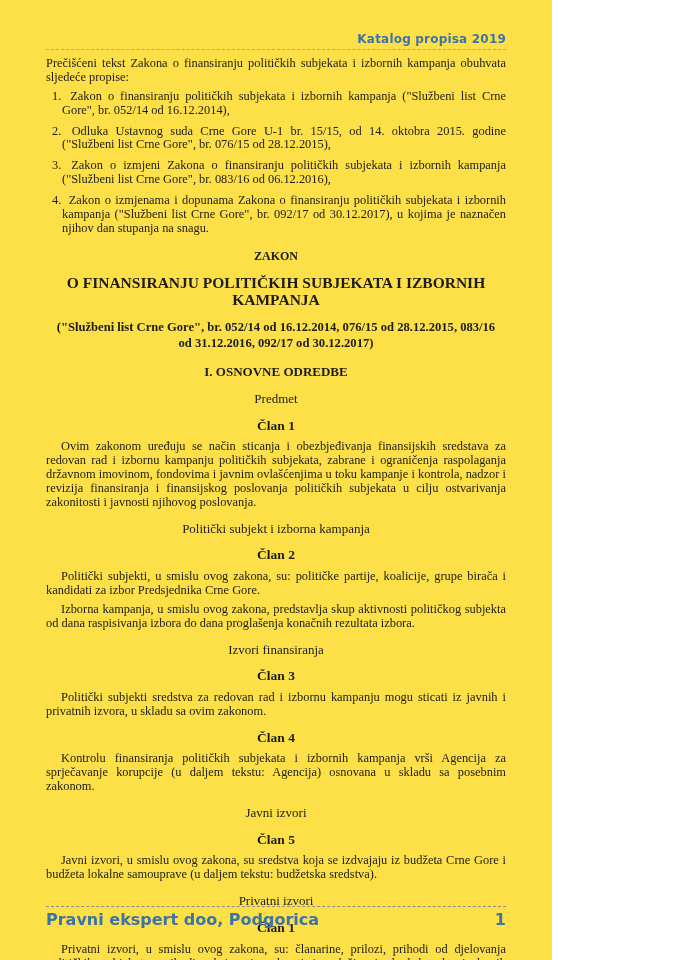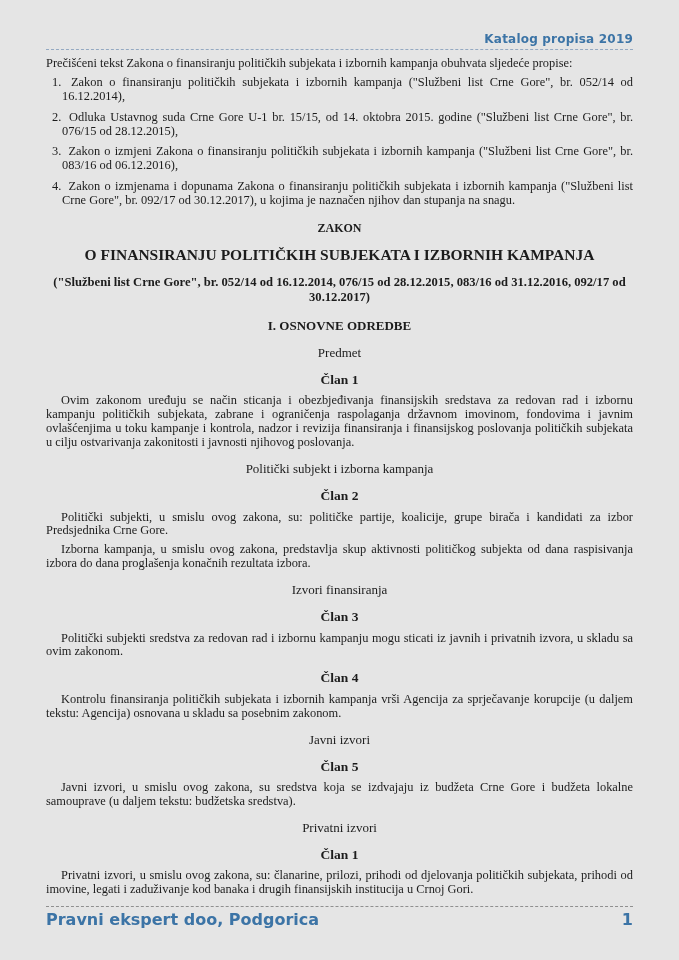--- a/index.html
+++ b/index.html
@@ -1,22 +1,22 @@
 <!DOCTYPE html>
 <html><head>
 <meta charset="utf-8">
 <style>
   html, body { margin: 0; padding: 0; background: #ffffff; }
   .page {
     position: relative;
-    width: 679px;
+    width: 552px;
     height: 960px;
     box-sizing: border-box;
     padding: 29px 46px 0 46px;
-    background: #e5e5e5;
+    background: #fde047;
     font-family: "Liberation Serif", "DejaVu Serif", serif;
     color: #1c1c1c;
     overflow: hidden;
   }
   
   .header {
     border-bottom: 1px dashed #94a9c2;
     text-align: right;
     padding-bottom: 2px;
   }

